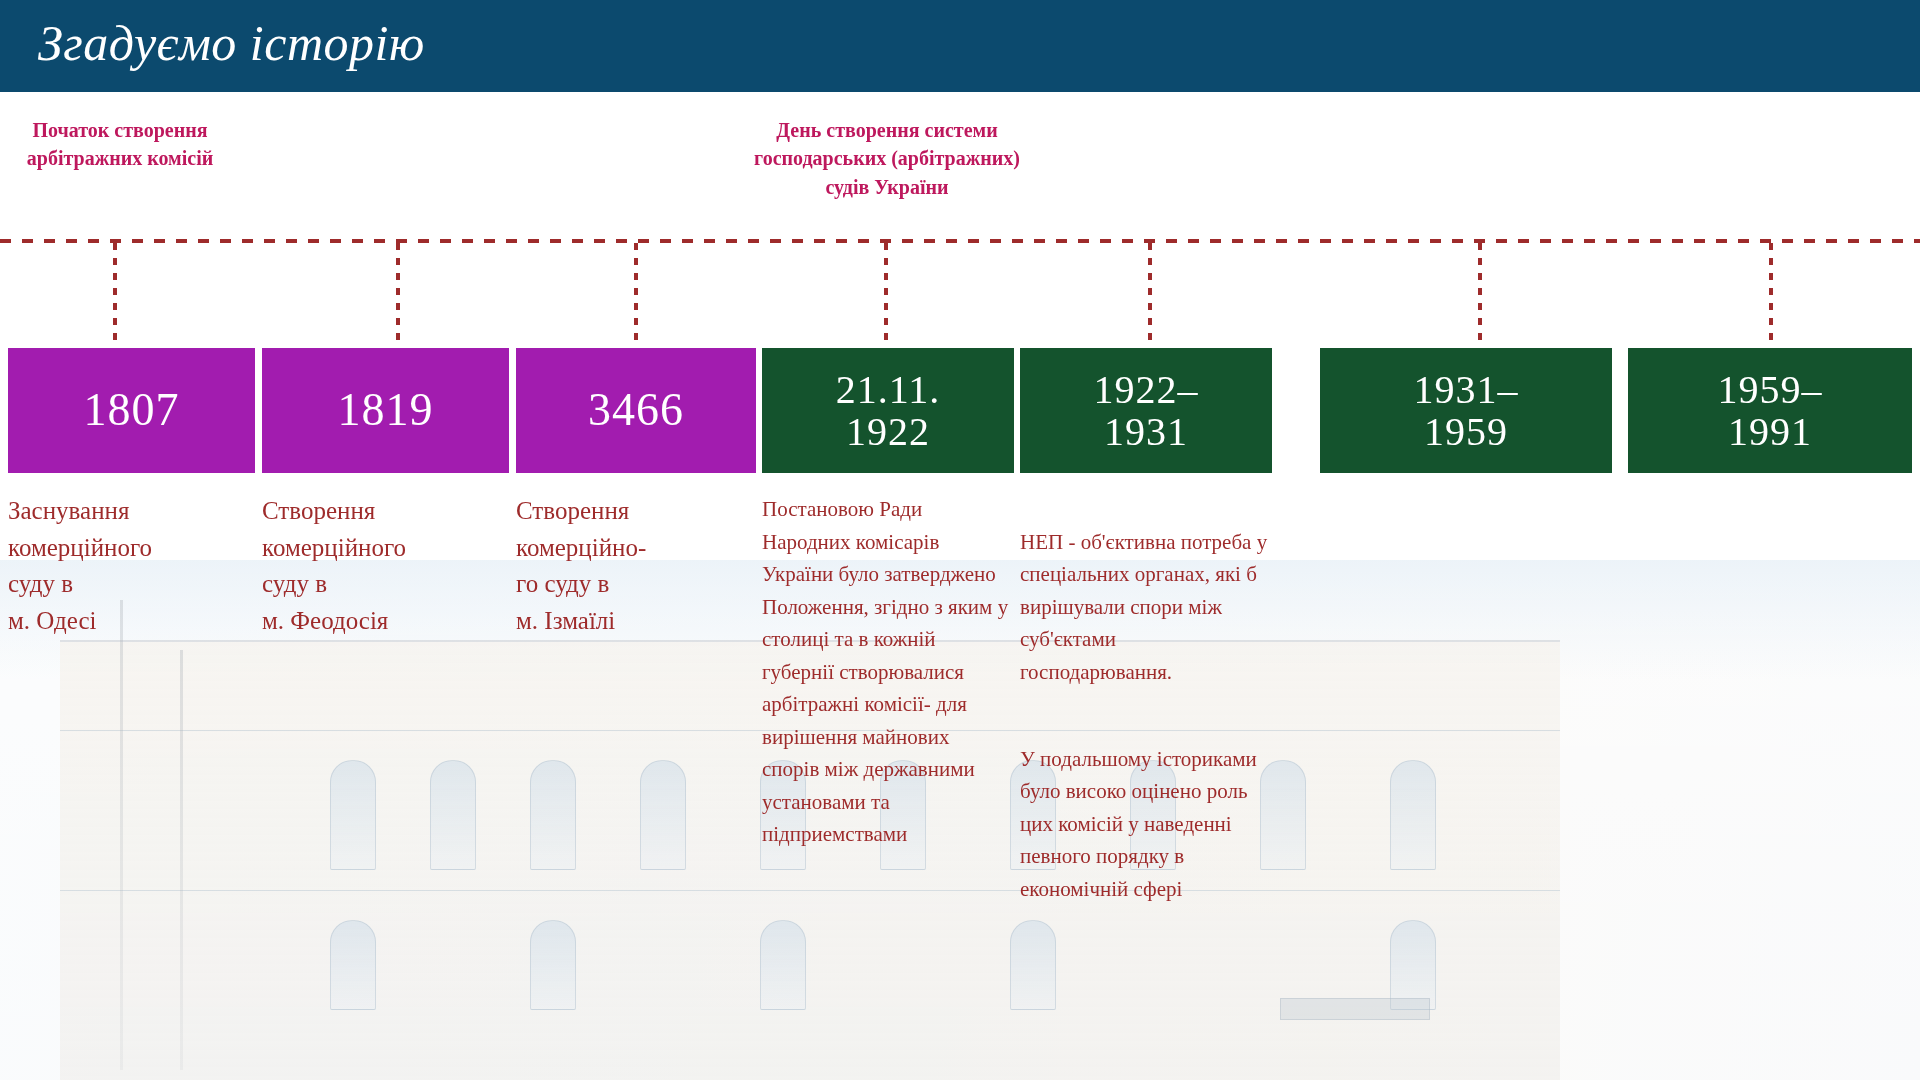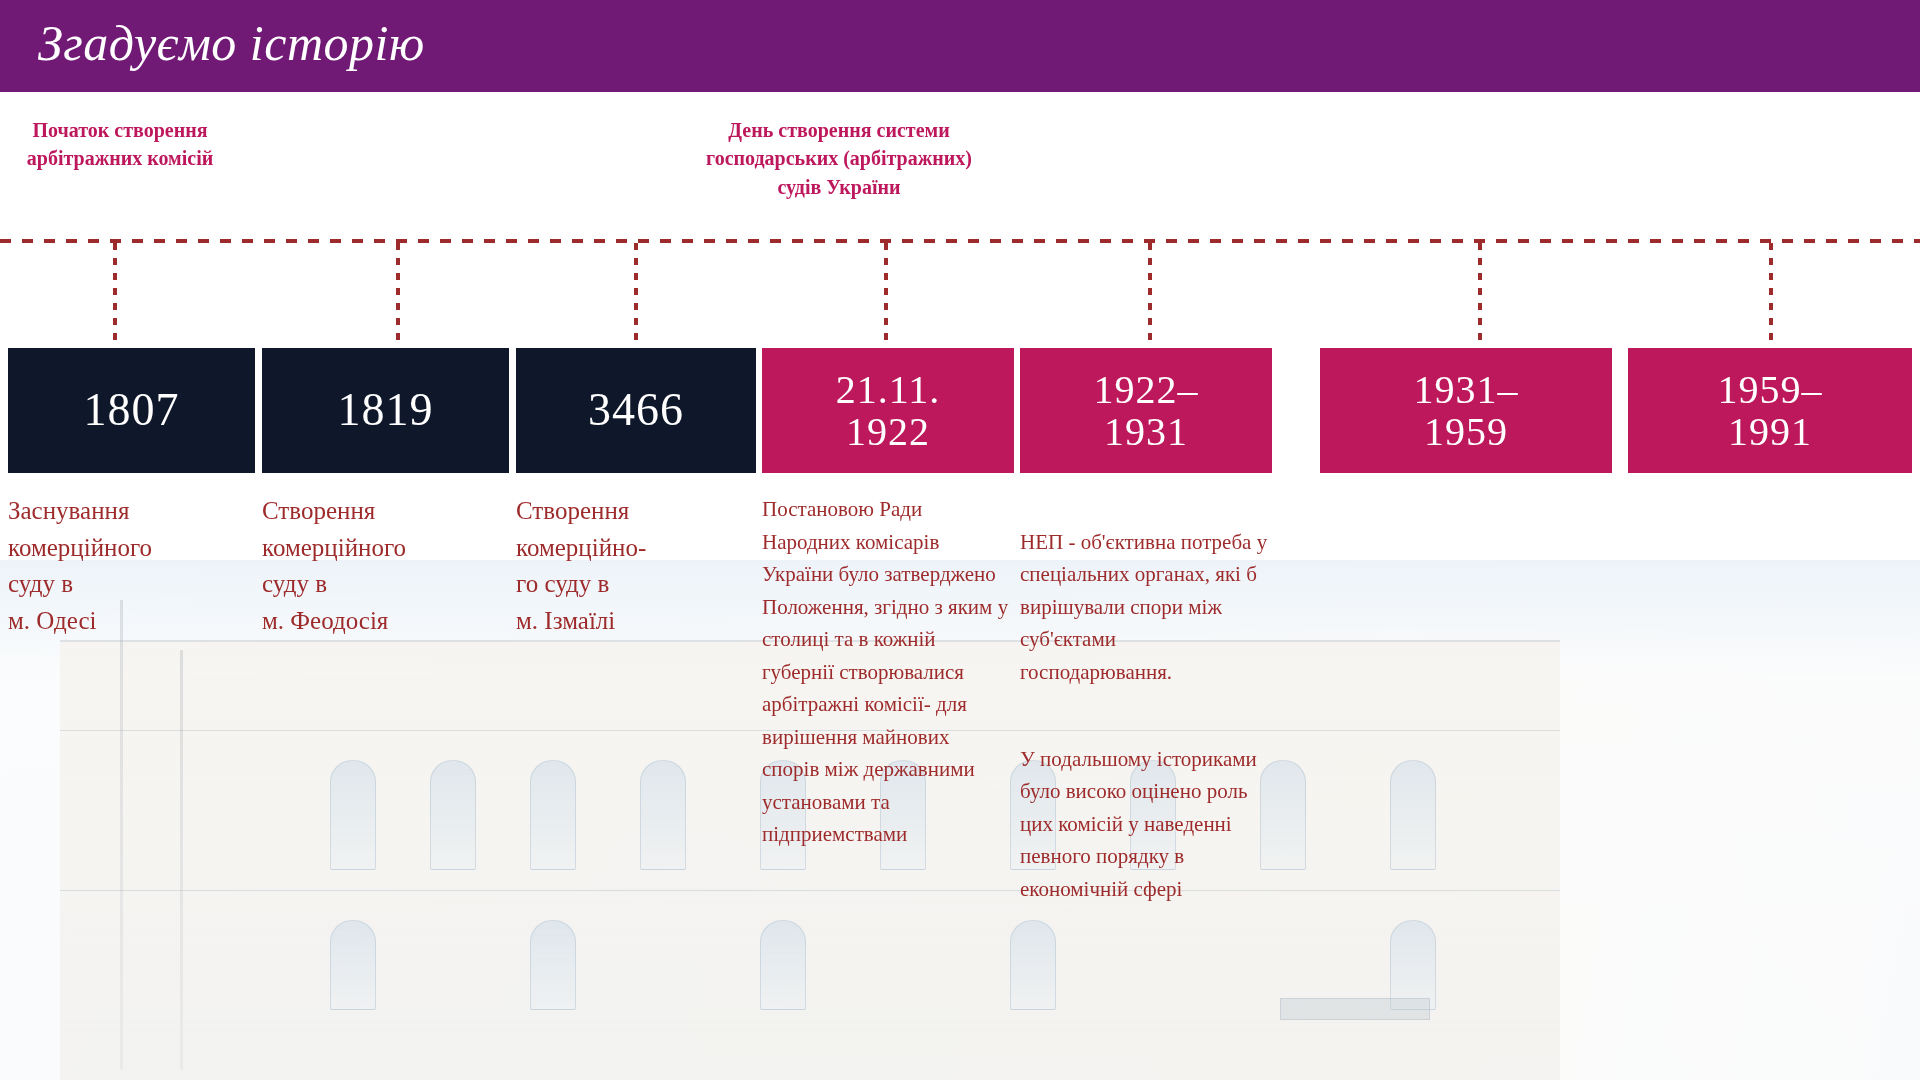--- a/index.html
+++ b/index.html
@@ -62,21 +62,21 @@
     left: 1280px; top: 438px; width: 150px; height: 22px;
     background: rgba(190,200,210,0.35);
     border: 1px solid rgba(170,182,195,0.4);
   }
 
   
   .header-band {
     position: absolute;
     left: 0; top: 0;
     width: 1920px; height: 92px;
-    background: #701a75;
+    background: #0c4a6e;
     z-index: 5;
   }
   .header-title {
     position: absolute;
     left: 38px; top: 14px;
     font-family: "Liberation Serif", "DejaVu Serif", serif;
     font-style: italic;
     font-size: 50px;
     font-weight: 400;
     color: #ffffff;
@@ -102,21 +102,21 @@
     position: absolute;
     z-index: 7;
     color: #be185d;
     font-family: "Liberation Serif", "DejaVu Serif", serif;
     font-weight: bold;
     font-size: 20px;
     line-height: 1.42;
     text-align: center;
   }
   .caption-1 { left: 20px;  top: 116px; width: 200px; }
-  .caption-2 { left: 694px; top: 116px; width: 290px; }
+  .caption-2 { left: 742px; top: 116px; width: 290px; }
 
   
   .connector {
     position: absolute;
     width: 4px;
     top: 243px;
     z-index: 6;
     background-image: repeating-linear-gradient(
       to bottom,
       #9e2b2b 0px, #9e2b2b 7px,
@@ -141,22 +141,22 @@
     align-items: center;
     justify-content: center;
     text-align: center;
     color: #ffffff;
     font-family: "Liberation Serif", "DejaVu Serif", serif;
     font-size: 46px;
     line-height: 1.05;
     letter-spacing: 1px;
     white-space: pre-line;
   }
-  .year-box.green { background: #0f172a; }
-  .year-box.blue  { background: #be185d; }
+  .year-box.green { background: #a21caf; }
+  .year-box.blue  { background: #14532d; }
   .year-box.two-line { font-size: 40px; }
 
   .body-text {
     margin-top: 20px;
     color: #9e2b2b;
     font-family: "Liberation Serif", "DejaVu Serif", serif;
     font-size: 25px;
     line-height: 1.46;
     white-space: pre-line;
   }

